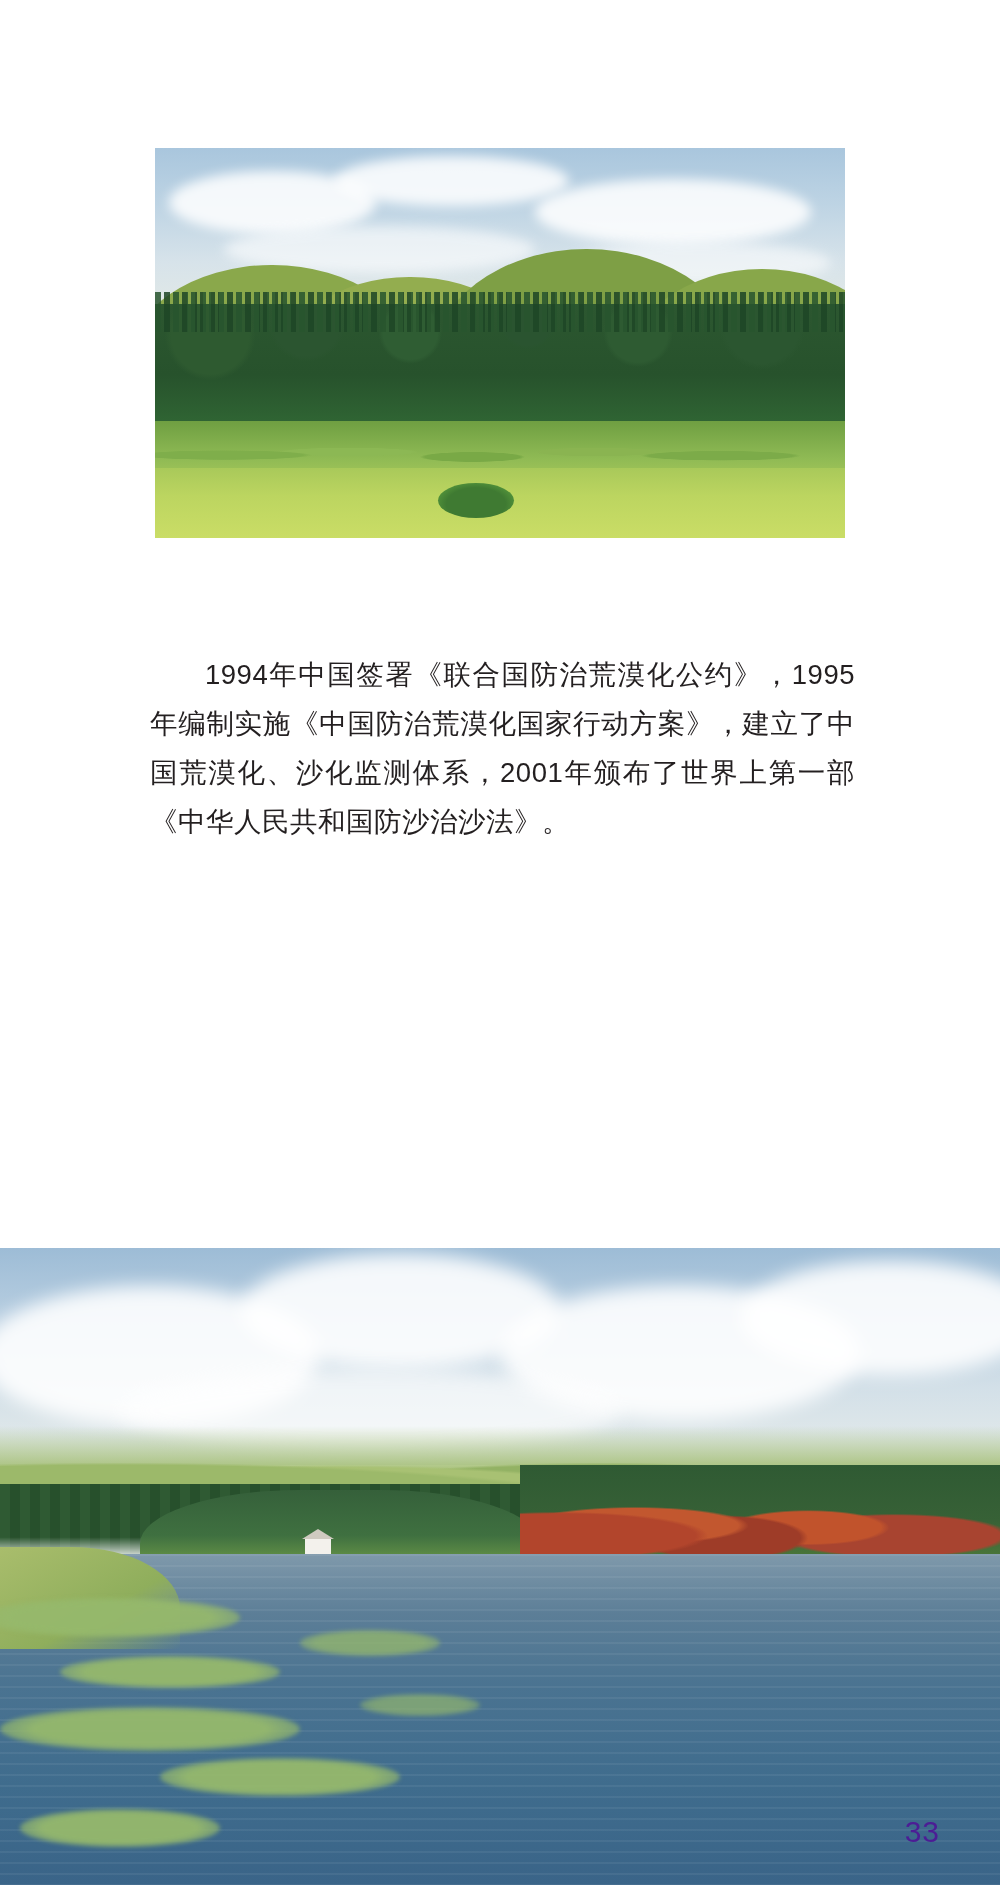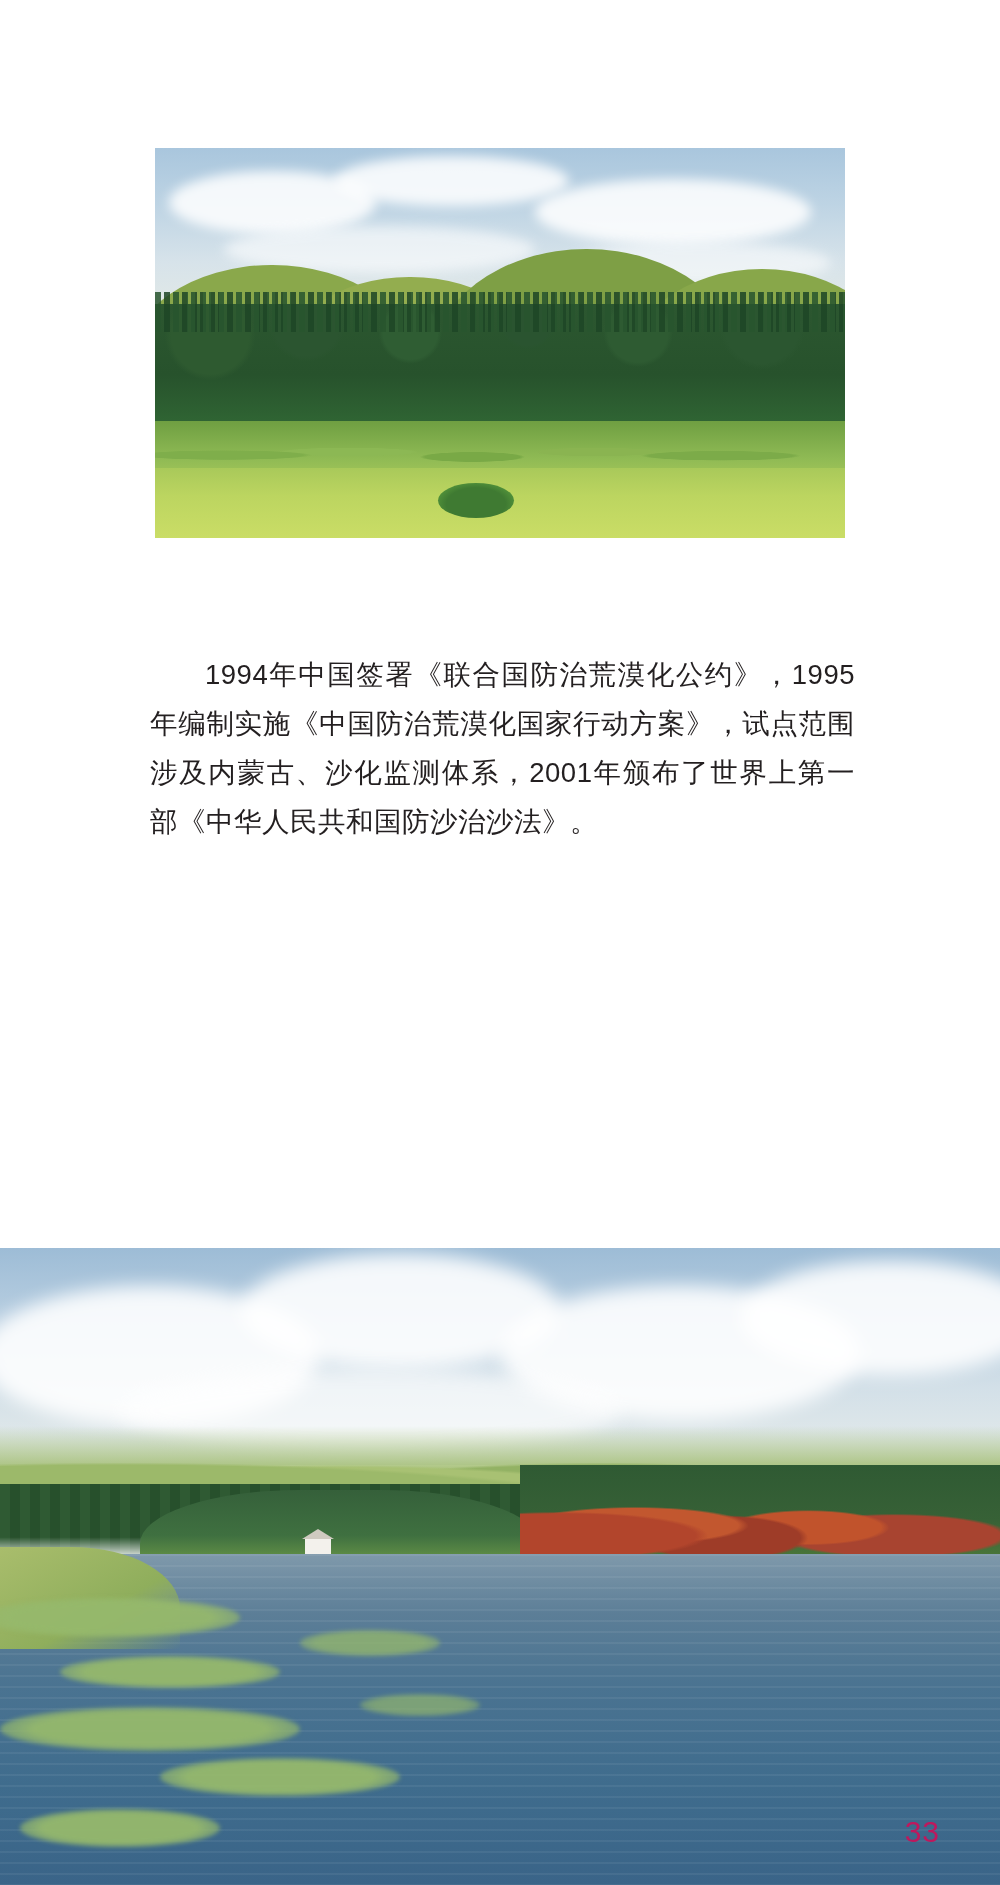--- a/index.html
+++ b/index.html
@@ -196,21 +196,21 @@
   .bp-ripple {
     position: absolute; left: 0; top: 48%; width: 100%; height: 52%;
     background: repeating-linear-gradient(to bottom,
       rgba(255,255,255,.06) 0 2px, rgba(255,255,255,0) 2px 11px);
   }
 
   .page-number {
     position: absolute;
     right: 60px;
     bottom: 36px;
-    color: #be185d;
+    color: #4c1d95;
     font-size: 30px;
     letter-spacing: 1px;
     font-family: "Liberation Sans", sans-serif;
     margin-top: 8px;
   }
 </style>
 </head>
 <body>
 
 <div class="top-photo">
@@ -224,21 +224,21 @@
   <div class="tp-ridge tp-r2"></div>
   <div class="tp-ridge tp-r3"></div>
   <div class="tp-ridge tp-r4"></div>
   <div class="tp-forest"></div>
   <div class="tp-shrub"></div>
   <div class="tp-meadow"></div>
   <div class="tp-bush"></div>
 </div>
 
 <div class="article">
-  <p>1994年中国签署《联合国防治荒漠化公约》，1995年编制实施《中国防治荒漠化国家行动方案》，试点范围涉及内蒙古、沙化监测体系，2001年颁布了世界上第一部《中华人民共和国防沙治沙法》。</p>
+  <p>1994年中国签署《联合国防治荒漠化公约》，1995年编制实施《中国防治荒漠化国家行动方案》，建立了中国荒漠化、沙化监测体系，2001年颁布了世界上第一部《中华人民共和国防沙治沙法》。</p>
 </div>
 
 <div class="bottom-photo">
   <div class="bp-sky"></div>
   <div class="bp-cloud bp-k1"></div>
   <div class="bp-cloud bp-k2"></div>
   <div class="bp-cloud bp-k3"></div>
   <div class="bp-cloud bp-k4"></div>
   <div class="bp-cloud bp-k5"></div>
   <div class="bp-hills"></div>

